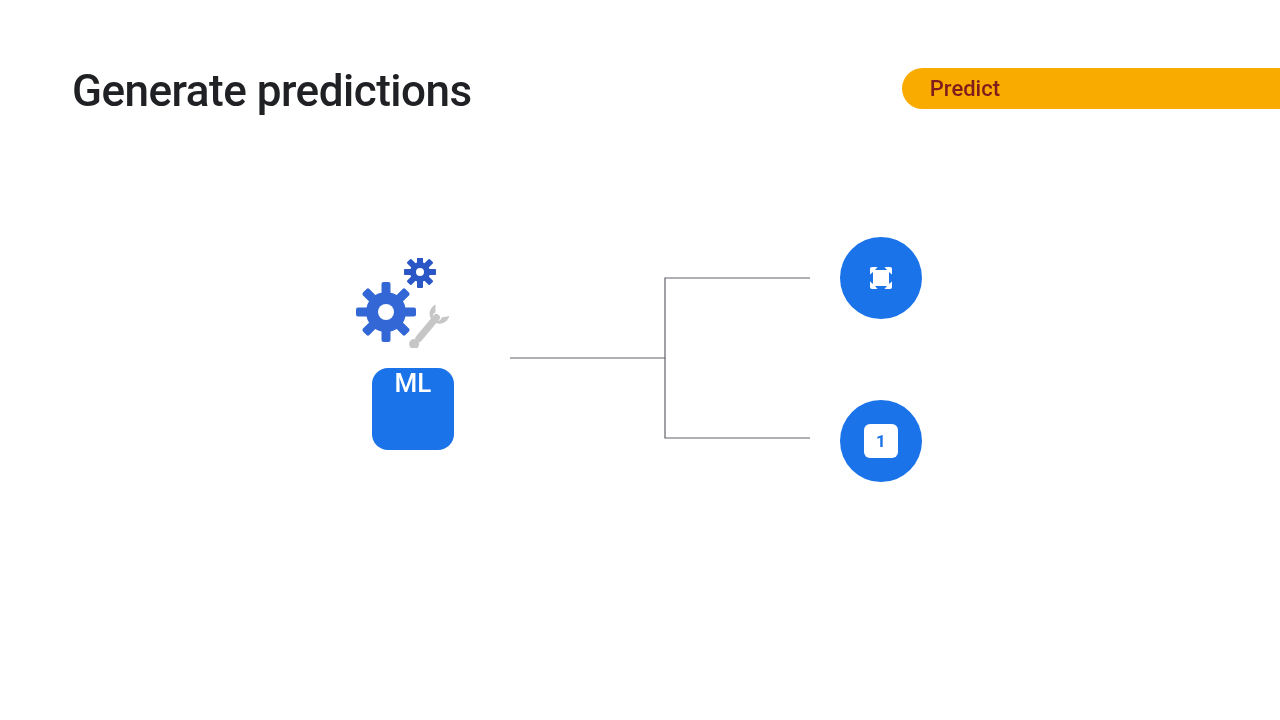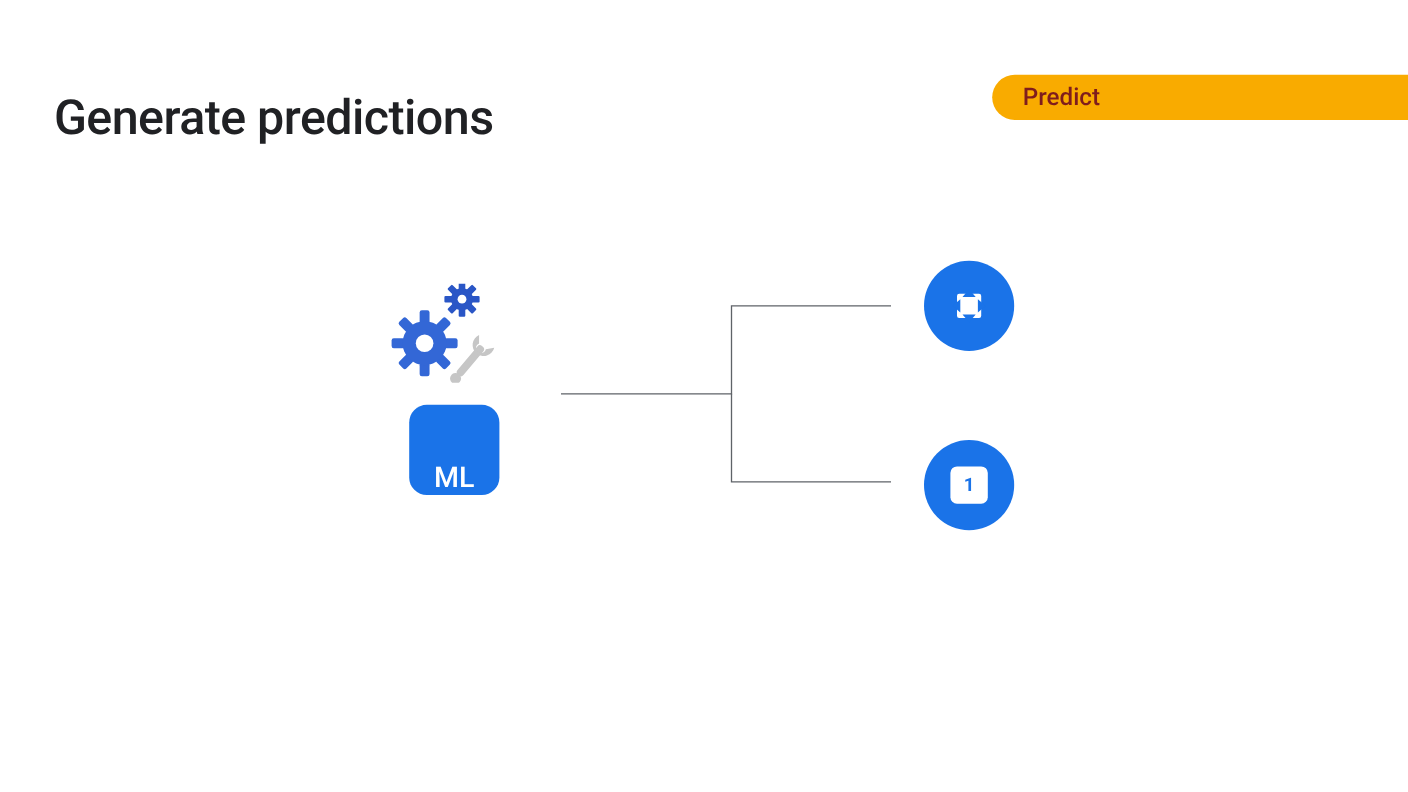--- a/index.html
+++ b/index.html
@@ -6,27 +6,26 @@
     body {
       width: 1280px;
       height: 720px;
       background: #ffffff;
       font-family: 'Google Sans', 'Roboto', Arial, sans-serif;
       position: relative;
       overflow: hidden;
     }
     .page-title {
       position: absolute;
-      left: 49px;
+      left: 72px;
       top: 65px;
       font-size: 44px;
       font-weight: 500;
       color: #202124;
       letter-spacing: -0.5px;
-      margin-top: 16px;
     }
     .predict-pill {
       position: absolute;
       right: 0;
       top: 68px;
       background: #f9ab00;
       color: #7f1d1d;
       font-size: 22px;
       font-weight: 500;
       padding: 8px 280px 8px 28px;
@@ -46,21 +45,21 @@
     }
     .ml-chip {
       position: absolute;
       left: 22px;
       top: 138px;
       width: 82px;
       height: 82px;
       background: #1a73e8;
       border-radius: 16px;
       display: flex;
-      align-items: flex-end;
+      align-items: flex-start;
       justify-content: center;
       color: #ffffff;
       font-size: 26px;
       font-weight: 500;
     }
     .connector-svg {
       position: absolute;
       left: 160px;
       top: 40px;
     }

